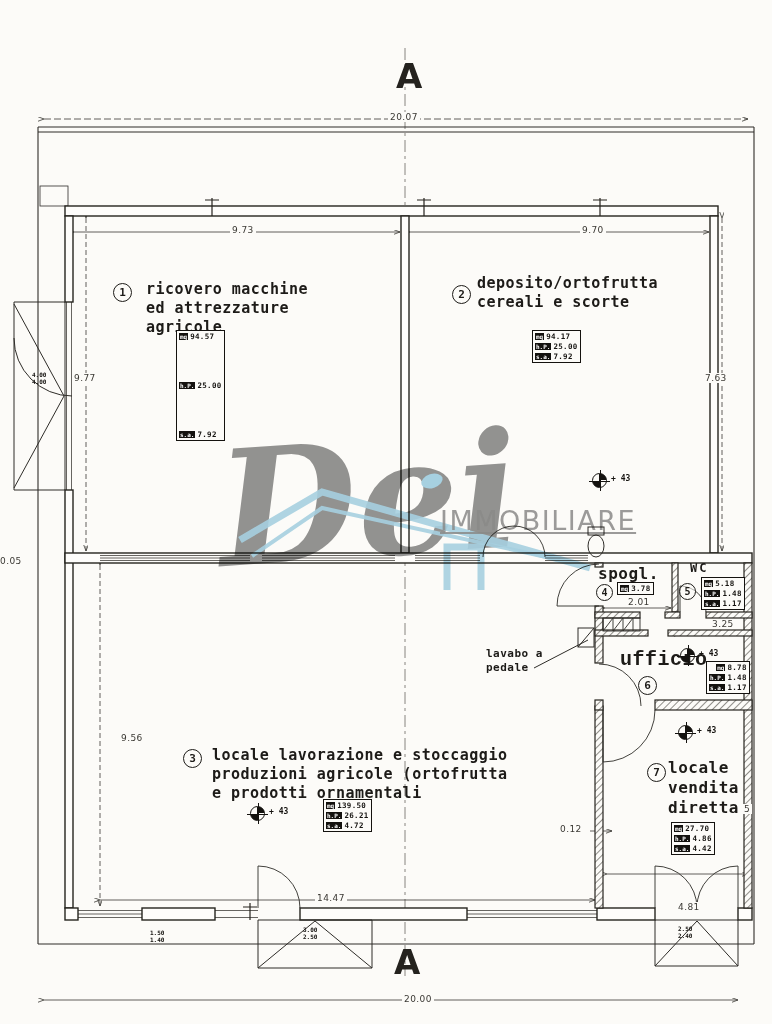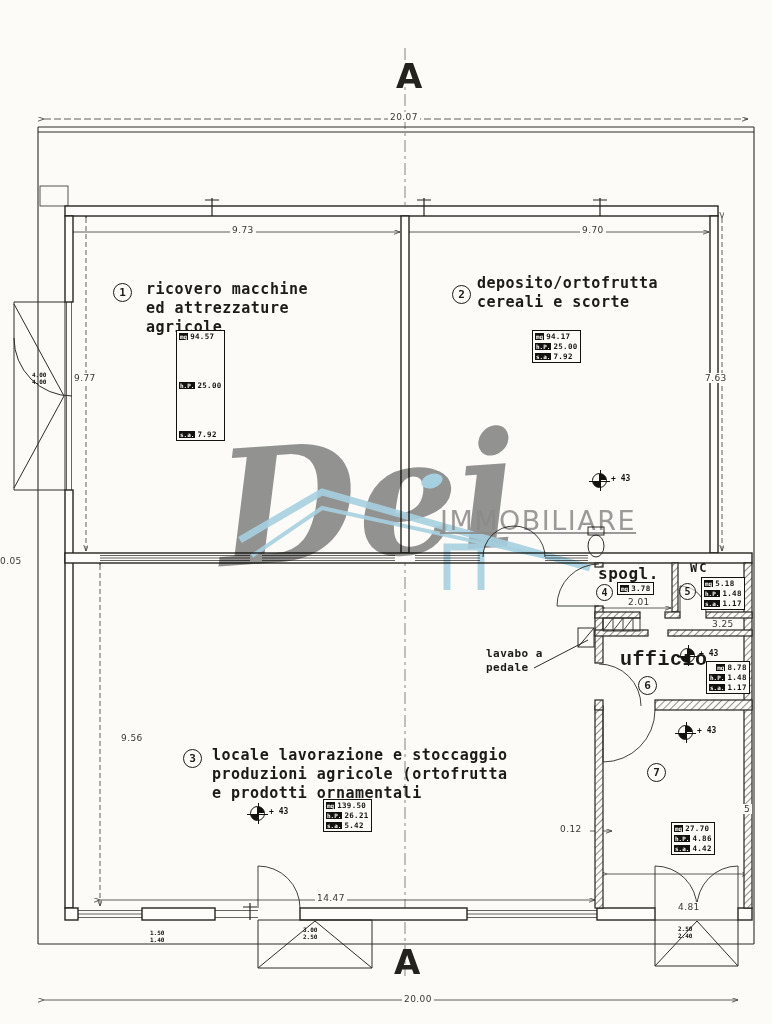--- a/index.html
+++ b/index.html
@@ -265,21 +265,21 @@
     <div class="dbrow">
         <span class="dbl">mq</span>
         <span class="dbv">139.50</span>
       </div>
     <div class="dbrow">
         <span class="dbl">h.P.</span>
         <span class="dbv">26.21</span>
       </div>
     <div class="dbrow">
         <span class="dbl">s.a.</span>
-        <span class="dbv">5.42</span>
+        <span class="dbv">4.72</span>
       </div>
   </div>
   <div class="level" style="left:250px;top:806px;">
     <span class="lvlsym"></span>
     <span class="lvltxt">+ 43</span>
   </div>
 
   <div class="txt plantext" style="left:598px;top:564px;font-size:16px;">spogl.</div>
   <div class="circ" style="left:596px;top:584px;width:15px;height:15px;font-size:10px;">4</div>
   <div class="databox" style="left:617px;top:582px;">
@@ -321,20 +321,23 @@
         <span class="dbl">s.a.</span>
         <span class="dbv">1.17</span>
       </div>
   </div>
   <div class="level" style="left:680px;top:648px;">
     <span class="lvlsym"></span>
     <span class="lvltxt">+ 43</span>
   </div>
 
   <div class="circ" style="left:647px;top:763px;">7</div>
+  <div class="txt plantext" style="left:668px;top:758px;font-size:16px;">locale
+vendita
+diretta</div>
   <div class="databox" style="left:671px;top:822px;">
     <div class="dbrow">
         <span class="dbl">mq</span>
         <span class="dbv">27.70</span>
       </div>
     <div class="dbrow">
         <span class="dbl">h.P.</span>
         <span class="dbv">4.86</span>
       </div>
     <div class="dbrow">

